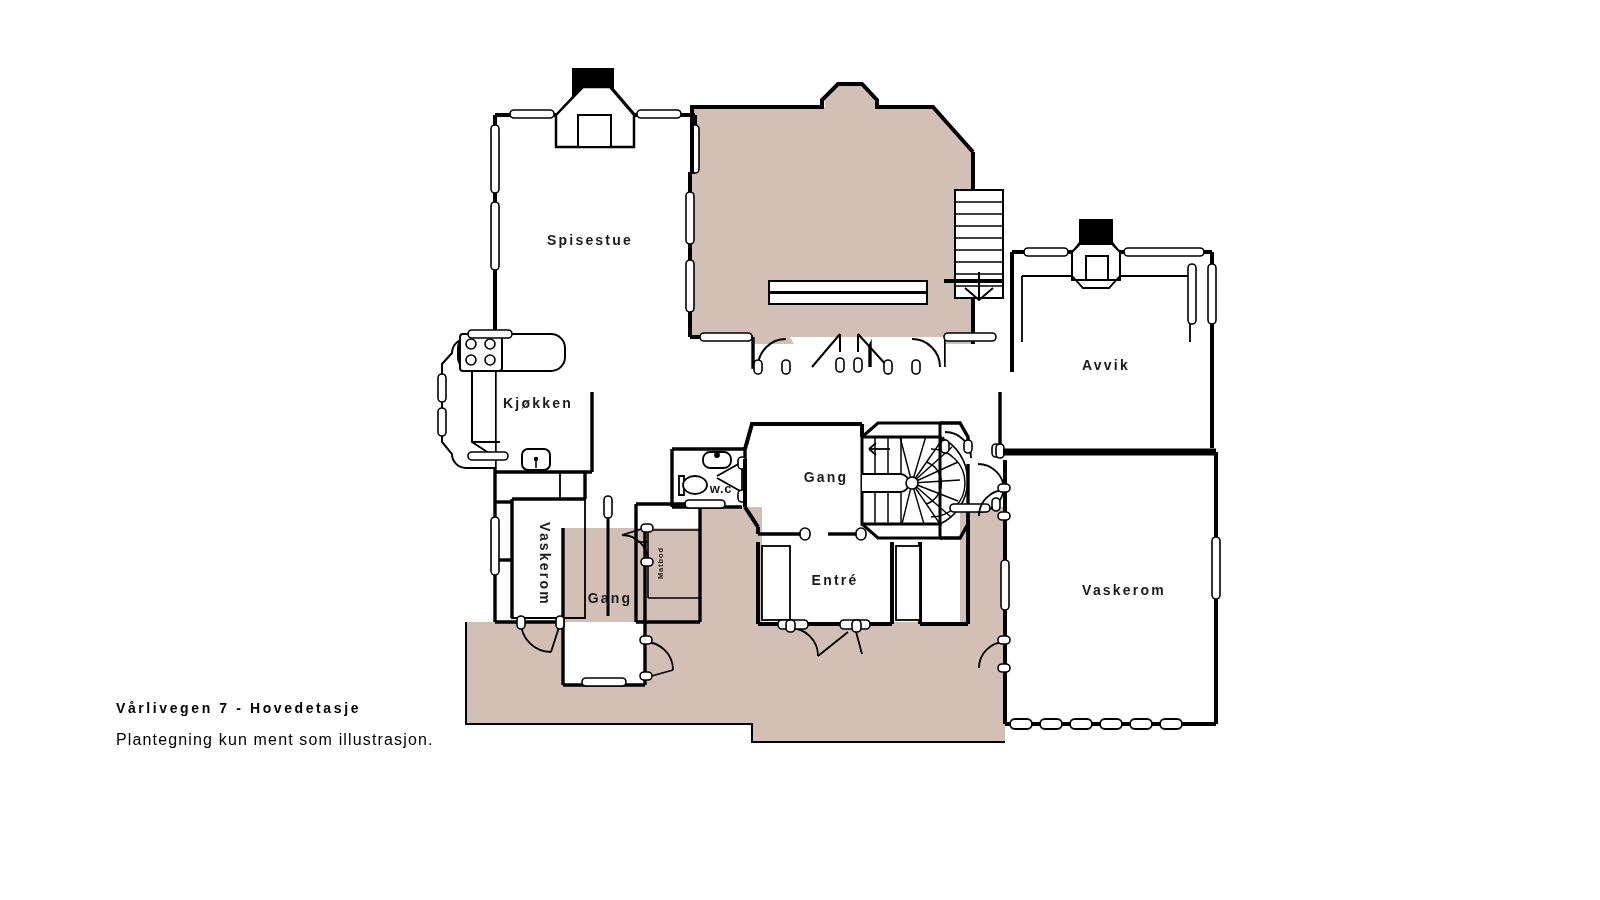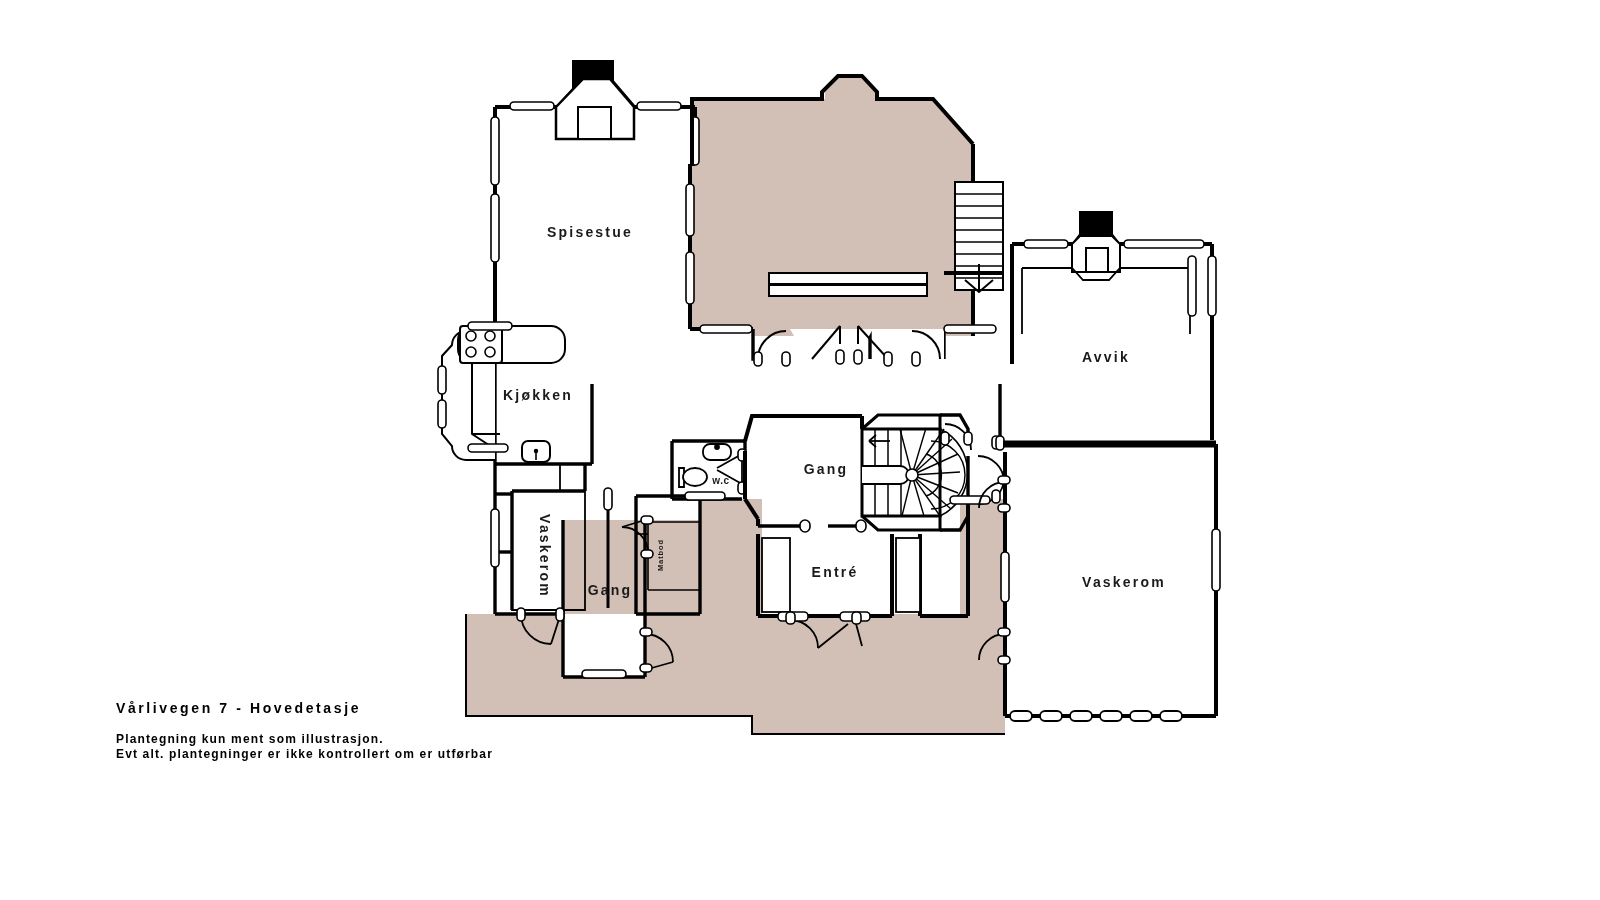--- a/index.html
+++ b/index.html
@@ -11,21 +11,21 @@
     width: 1600px;
     height: 900px;
     position: relative;
     overflow: hidden;
     font-family: "Liberation Sans", sans-serif;
   }
 
   #plan-stage {
     position: absolute;
     left: 0;
-    top: 4px;
+    top: 12px;
     width: 1600px;
     height: 736px;
   }
 
   
   #title-block {
     position: absolute;
     left: 116px;
     top: 700px;
     width: 520px;
@@ -44,42 +44,42 @@
     font-family: "Liberation Sans", sans-serif;
     font-size: 14px;
     font-weight: bold;
     letter-spacing: 2.6px;
     color: #000000;
     margin: 0 0 16px 0;
     white-space: nowrap;
   }
   .disclaimer-line {
     font-family: "Liberation Sans", sans-serif;
-    font-size: 12px;
-    font-weight: bold;
+    font-size: 16px;
+    font-weight: normal;
     letter-spacing: 1.15px;
     color: #000000;
     line-height: 15px;
     white-space: nowrap;
   }
 
   
   .room-label {
     position: absolute;
     font-family: "Liberation Sans", sans-serif;
     font-size: 14px;
     font-weight: bold;
     letter-spacing: 2.2px;
     color: #1a1a1a;
     white-space: nowrap;
     transform: translate(-50%, -50%);
     pointer-events: none;
   }
   .room-label.small {
-    font-size: 10px;
+    font-size: 13px;
     letter-spacing: 0.6px;
   }
   .room-label.tiny {
     font-size: 7.5px;
     letter-spacing: 0.9px;
   }
   .room-label.rot-cw {
     transform: translate(-50%, -50%) rotate(90deg);
   }
   .room-label.rot-ccw {
@@ -512,15 +512,14 @@
   <div class="room-label" style="left:1106px; top:353px;">Avvik</div>
 
   <div class="room-label" style="left:1124px; top:578px;">Vaskerom</div>
 
 </div>
 
 <div id="title-block">
   <div id="plan-subtitle">Vårlivegen 7 - Hovedetasje</div>
   <div id="disclaimer">
     <div class="disclaimer-line">Plantegning kun ment som illustrasjon.</div>
-    <div class="disclaimer-line">Evt alt. plantegninger er ikke kontrollert om er utførbar</div>
   </div>
 </div>
 
 </body></html>

